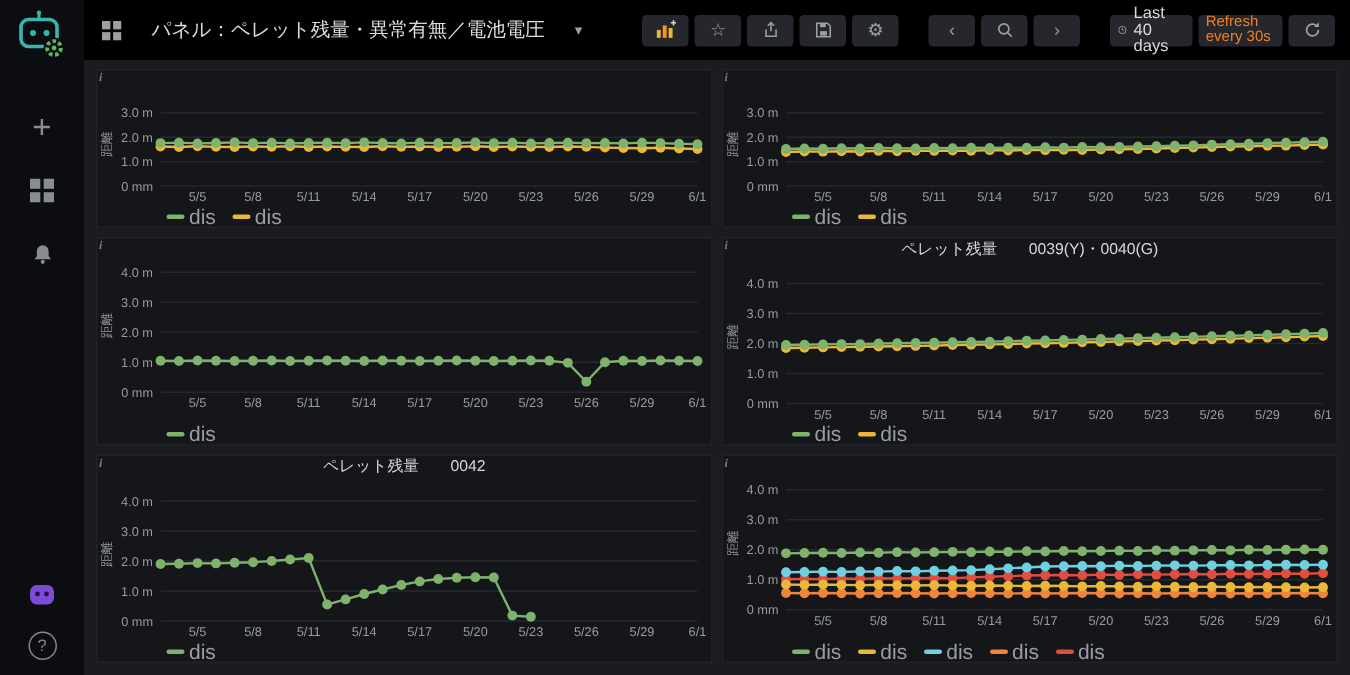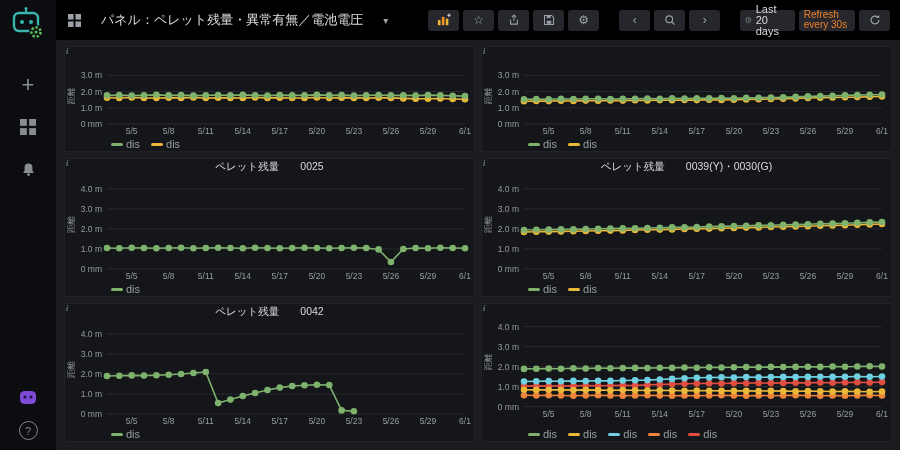--- a/index.html
+++ b/index.html
@@ -33,21 +33,21 @@
   .dash{flex:1;display:grid;grid-template-columns:1fr 1fr;grid-template-rows:106px 1fr 1fr;
     gap:6px;padding:6px 8px 8px 8px;min-height:0;}
   .panel{background:#141619;border:1px solid #202227;position:relative;display:flex;
     flex-direction:column;min-height:0;min-width:0;}
   .p-info{position:absolute;top:0;left:1px;color:#7c7f85;font:italic bold 8px "Liberation Serif",serif;
     cursor:pointer;z-index:2;}
   .p-title{height:15px;line-height:15px;text-align:center;color:#d8d9da;font-size:10.5px;
     flex:none;cursor:pointer;white-space:nowrap;overflow:hidden;}
   .p-chart{flex:1 1 auto;min-height:0;width:100%;display:block;}
   .p-legend{height:14px;display:flex;gap:11px;padding-left:46px;align-items:center;flex:none;}
-  .li{color:#9a9da3;font-size:11px;display:inline-flex;align-items:center;gap:3px;cursor:pointer;}
+  .li{color:#9a9da3;font-size:14px;display:inline-flex;align-items:center;gap:3px;cursor:pointer;}
   .ls{width:12px;height:3px;border-radius:1.5px;display:inline-block;}
   svg text.tick{fill:#989ba1;font-size:8.5px;font-family:"Liberation Sans",sans-serif;}
 </style>
 </head>
 <body>
 
 <div class="app">
 
   <div class="sidebar">
     <div class="logo">
@@ -153,21 +153,21 @@
           <span>›</span>
         </div>
       </div>
 
       <div class="ngroup">
         <div class="nbtn">
           <svg width="12" height="12" viewBox="0 0 16 16">
             <circle cx="8" cy="8" r="6" fill="none" stroke="currentColor" stroke-width="1.5"></circle>
             <path d="M8 4.5V8l2.4 1.5" fill="none" stroke="currentColor" stroke-width="1.5"></path>
           </svg>
-          <span class="time-label">Last 20 days</span>
+          <span class="time-label">Last 40 days</span>
         </div>
         <div class="nbtn">
           <span class="refresh-label">Refresh every 30s</span>
         </div>
         <div class="nbtn">
           <svg width="12" height="12" viewBox="0 0 16 16">
             <path d="M13.2 8a5.2 5.2 0 1 1-1.6-3.75" fill="none" stroke="currentColor" stroke-width="1.6"></path>
             <path d="M13.6 1.2V5.4H9.4z" fill="currentColor"></path>
           </svg>
         </div>
@@ -355,21 +355,20 @@
             <circle cx="400.0" cy="32.5" r="3.3" fill="#7EB26D"></circle>
           </svg>
         <div class="p-legend">
             <span class="li"><span class="ls" style="background:#7EB26D"></span>dis</span>
             <span class="li"><span class="ls" style="background:#EAB839"></span>dis</span>
           </div>
       </div>
 
       <div class="panel">
         <span class="p-info">i</span>
-        <div class="p-title">ペレット残量　　0025</div>
         <svg class="p-chart" viewBox="0 0 409 108">
             <line x1="42" y1="95.0" x2="400" y2="95.0" stroke="#26282d" stroke-width="1"></line>
             <text class="tick" x="37" y="98.0" text-anchor="end">0 mm</text>
             <line x1="42" y1="75.0" x2="400" y2="75.0" stroke="#26282d" stroke-width="1"></line>
             <text class="tick" x="37" y="78.0" text-anchor="end">1.0 m</text>
             <line x1="42" y1="55.0" x2="400" y2="55.0" stroke="#26282d" stroke-width="1"></line>
             <text class="tick" x="37" y="58.0" text-anchor="end">2.0 m</text>
             <line x1="42" y1="35.0" x2="400" y2="35.0" stroke="#26282d" stroke-width="1"></line>
             <text class="tick" x="37" y="38.0" text-anchor="end">3.0 m</text>
             <line x1="42" y1="15.0" x2="400" y2="15.0" stroke="#26282d" stroke-width="1"></line>
@@ -417,21 +416,21 @@
             <circle cx="387.7" cy="74.0" r="3.3" fill="#7EB26D"></circle>
             <circle cx="400.0" cy="74.2" r="3.3" fill="#7EB26D"></circle>
           </svg>
         <div class="p-legend">
             <span class="li"><span class="ls" style="background:#7EB26D"></span>dis</span>
           </div>
       </div>
 
       <div class="panel">
         <span class="p-info">i</span>
-        <div class="p-title">ペレット残量　　0039(Y)・0030(G)</div>
+        <div class="p-title">ペレット残量　　0039(Y)・0040(G)</div>
         <svg class="p-chart" viewBox="0 0 409 108">
             <line x1="42" y1="95.0" x2="400" y2="95.0" stroke="#26282d" stroke-width="1"></line>
             <text class="tick" x="37" y="98.0" text-anchor="end">0 mm</text>
             <line x1="42" y1="75.0" x2="400" y2="75.0" stroke="#26282d" stroke-width="1"></line>
             <text class="tick" x="37" y="78.0" text-anchor="end">1.0 m</text>
             <line x1="42" y1="55.0" x2="400" y2="55.0" stroke="#26282d" stroke-width="1"></line>
             <text class="tick" x="37" y="58.0" text-anchor="end">2.0 m</text>
             <line x1="42" y1="35.0" x2="400" y2="35.0" stroke="#26282d" stroke-width="1"></line>
             <text class="tick" x="37" y="38.0" text-anchor="end">3.0 m</text>
             <line x1="42" y1="15.0" x2="400" y2="15.0" stroke="#26282d" stroke-width="1"></line>

